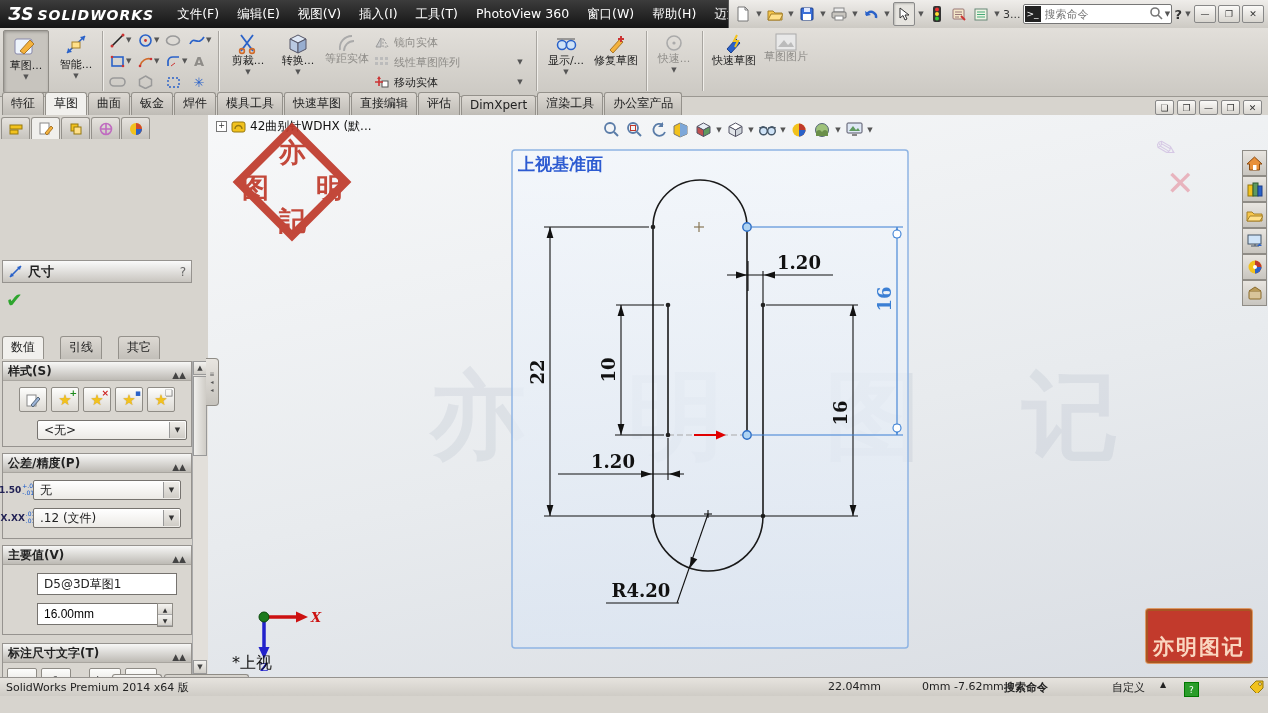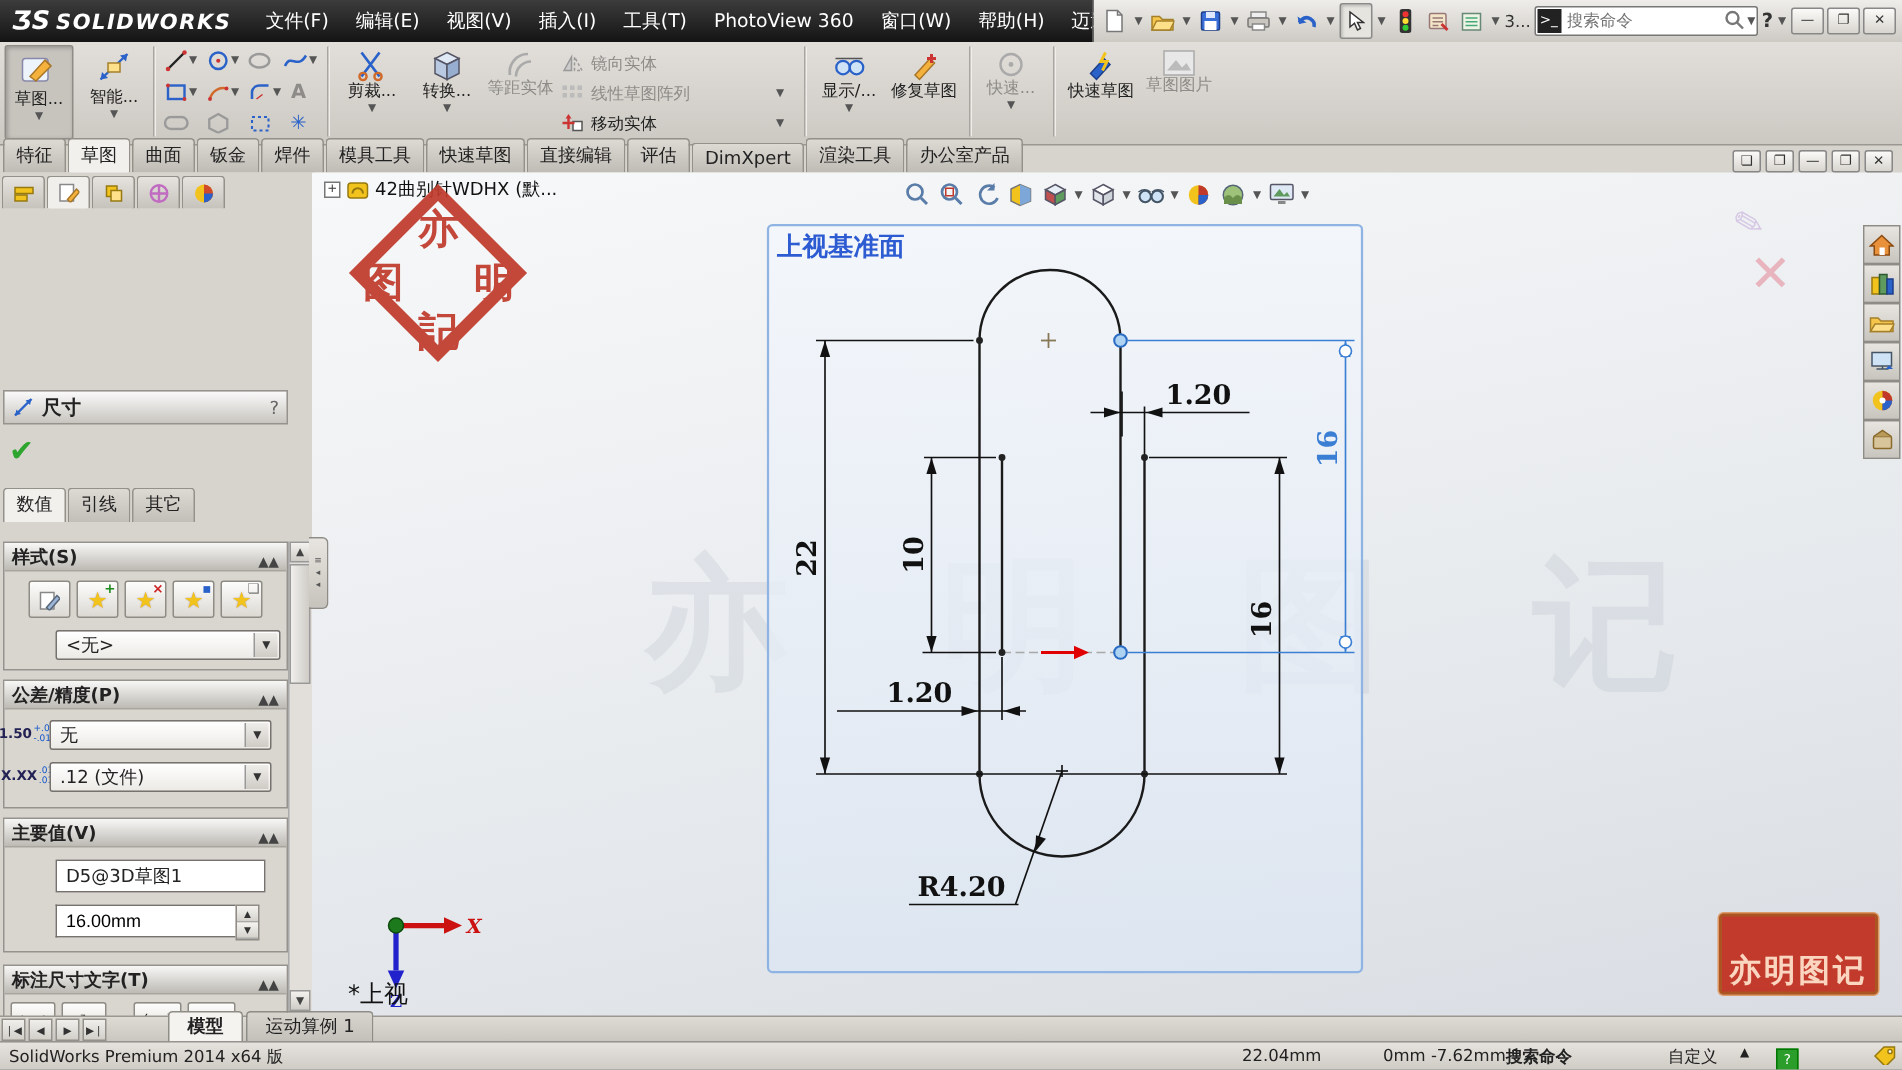--- a/index.html
+++ b/index.html
@@ -81,21 +81,21 @@
   #stamp-tl .dia{position:absolute;left:22px;top:7px;width:84px;height:84px;transform:rotate(45deg);border:8px solid #bf3a2b;box-sizing:border-box;}
   #stamp-tl .ch{position:absolute;color:#bf3a2b;font-weight:bold;font-size:27px;font-family:"DejaVu Serif",serif;}
   #stamp-br{position:absolute;left:938px;top:494px;width:102px;height:50px;background:#c23a2c;border:2px solid #a52  ;border-radius:3px;display:flex;align-items:flex-end;justify-content:center;z-index:30;box-shadow:0 0 0 1px #d96;}
   #stamp-br span{color:rgba(255,228,205,.92);font-weight:bold;font-size:21px;font-family:"DejaVu Serif",serif;letter-spacing:2px;}
   #headline{position:absolute;right:12px;top:658px;z-index:50;font-size:28px;font-weight:bold;color:#0d0d0d;letter-spacing:1px;}
   
   #mtabs{position:absolute;left:0;right:0;bottom:18px;height:17px;background:linear-gradient(#dedbd5,#c9c6c0);border-top:1px solid #9b9892;display:flex;align-items:flex-end;}
   .navb{width:14px;height:13px;margin:0 1px 1px 1px;border:1px solid #94918b;background:linear-gradient(#f0efec,#d2cfc9);font-size:7px;display:flex;align-items:center;justify-content:center;color:#333;}
   .mtab{padding:1px 12px 2px;font-size:12px;border:1px solid #8f8c86;border-bottom:0;background:linear-gradient(#d8d5cf,#c2bfb9);margin-right:2px;border-radius:3px 3px 0 0;}
   .mtab.active{background:#f4f3f0;font-weight:bold;}
-  #status{position:absolute;left:0;right:0;bottom:0;height:18px;background:linear-gradient(#e6e3de,#cfccc6);border-top:1px solid #96938f;font-size:11px;color:#222;}
+  #status{position:absolute;left:0;right:0;bottom:17px;height:18px;background:linear-gradient(#e6e3de,#cfccc6);border-top:1px solid #96938f;font-size:11px;color:#222;}
   #status span{position:absolute;top:2px;}
   .qicon{width:13px;height:13px;background:#2a9d2a;color:#fff;border:1px solid #070;font-size:9px;display:flex;align-items:center;justify-content:center;}
   
   #splitter{position:absolute;left:206px;top:358px;width:12px;height:46px;background:linear-gradient(#e8e5e0,#c6c3bd);border:1px solid #8f8c86;border-left:0;border-radius:0 4px 4px 0;z-index:5;display:flex;flex-direction:column;align-items:center;justify-content:center;font-size:6px;color:#555;line-height:1.3;}
   .cjk-serif{font-family:"DejaVu Serif",serif;}
 </style>
 </head>
 <body>
 
 <div id="root">
@@ -455,21 +455,21 @@
     <div id="pheader">
       <svg width="15" height="15">
           <path d="M2 13 L13 2" stroke="#2a62c9" stroke-width="1.6"></path>
           <path d="M2 13 l4-1 -3-3 z M13 2 l-4 1 3 3 z" fill="#2a62c9"></path>
         </svg>
       <span class="t">尺寸</span>
       <span style="margin-left:auto;color:#666;">?</span>
     </div>
     <div style="position:absolute;left:6px;top:173px;font-size:20px;font-weight:bold;color:#2ea52e;">✔</div>
 
-    <div style="position:absolute;left:2px;top:210px;display:flex;gap:1px;">
+    <div style="position:absolute;left:2px;top:221px;display:flex;gap:16px;">
       <span class="subtab active">数值</span>
       <span class="subtab">引线</span>
       <span class="subtab">其它</span>
     </div>
 
     <div class="sec" style="top:246px;height:86px;">
       <div class="sec-h">
         <span>样式(S)</span>
           <span class="chev">▲▲</span>
       </div>

